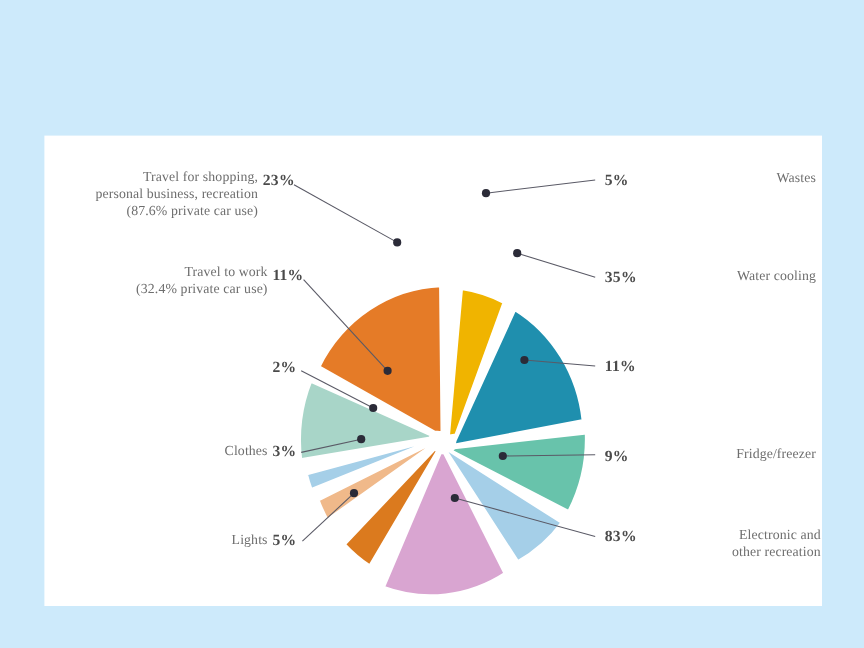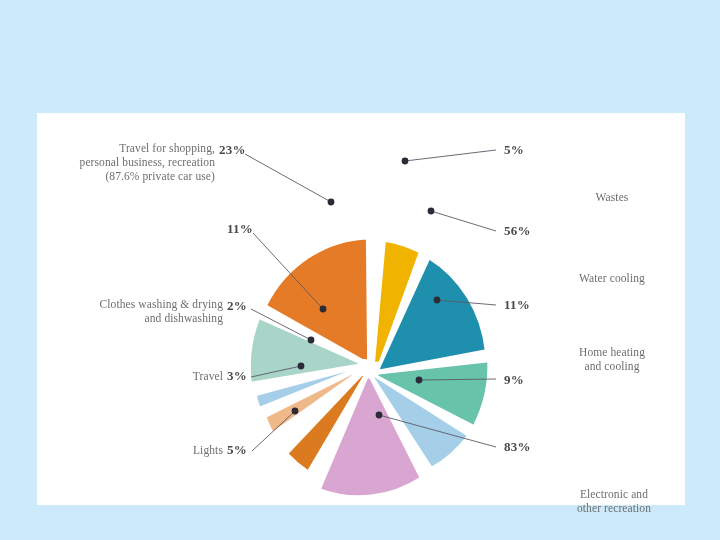--- a/index.html
+++ b/index.html
@@ -23,21 +23,21 @@
     letter-spacing:.1px;
   }
   .pct{
     position:absolute;
     color:#4a4a4a;
     font-size:13px;
     font-weight:bold;
     letter-spacing:.2px;
   }
   .lbl.r{text-align:right;}
-  .lbl.l{text-align:center;margin-top:48px;}
+  .lbl.l{text-align:right;}
   svg{display:block;}
 </style>
 </head>
 <body>
 
 <div id="slide">
   <div id="panel">
     <div id="figure">
 
       <svg width="648" height="392" viewBox="0 0 648 392">
@@ -88,43 +88,42 @@
           <circle cx="382" cy="267" r="3.4"></circle>
           <circle cx="342" cy="302" r="3.4"></circle>
         </g>
       </svg>
 
       <div class="lbl r" style="left:0px;top:28px;width:178px;">Travel for shopping,
 personal business, recreation
 (87.6% private car use)</div>
       <div class="pct" style="left:182px;top:29px;">23%</div>
 
+      <div class="lbl r" style="left:20px;top:107px;width:166px;">Travel to work
+(32.4% private car use)</div>
       <div class="pct" style="left:190px;top:108px;">11%</div>
 
-      <div class="lbl r" style="left:10px;top:184px;width:176px;">Clothes washing &amp; drying
-and dishwashing</div>
       <div class="pct" style="left:190px;top:185px;">2%</div>
 
-      <div class="lbl r" style="left:86px;top:256px;width:100px;">Travel</div>
+      <div class="lbl r" style="left:86px;top:256px;width:100px;">Clothes</div>
       <div class="pct" style="left:190px;top:255px;">3%</div>
 
       <div class="lbl r" style="left:96px;top:330px;width:90px;">Lights</div>
       <div class="pct" style="left:190px;top:329px;">5%</div>
 
       <div class="pct" style="left:467px;top:29px;">5%</div>
       <div class="lbl l" style="left:507px;top:29px;width:136px;">Wastes</div>
 
-      <div class="pct" style="left:467px;top:110px;">56%</div>
+      <div class="pct" style="left:467px;top:110px;">35%</div>
       <div class="lbl l" style="left:507px;top:110px;width:136px;">Water cooling</div>
 
       <div class="pct" style="left:467px;top:184px;">11%</div>
-      <div class="lbl l" style="left:507px;top:184px;width:136px;">Home heating
-and cooling</div>
 
       <div class="pct" style="left:467px;top:259px;">9%</div>
+      <div class="lbl l" style="left:507px;top:259px;width:136px;">Fridge/freezer</div>
 
       <div class="pct" style="left:467px;top:326px;">83%</div>
       <div class="lbl l" style="left:507px;top:326px;width:140px;">Electronic and
 other recreation</div>
 
     </div>
   </div>
 </div>
 
 </body></html>

